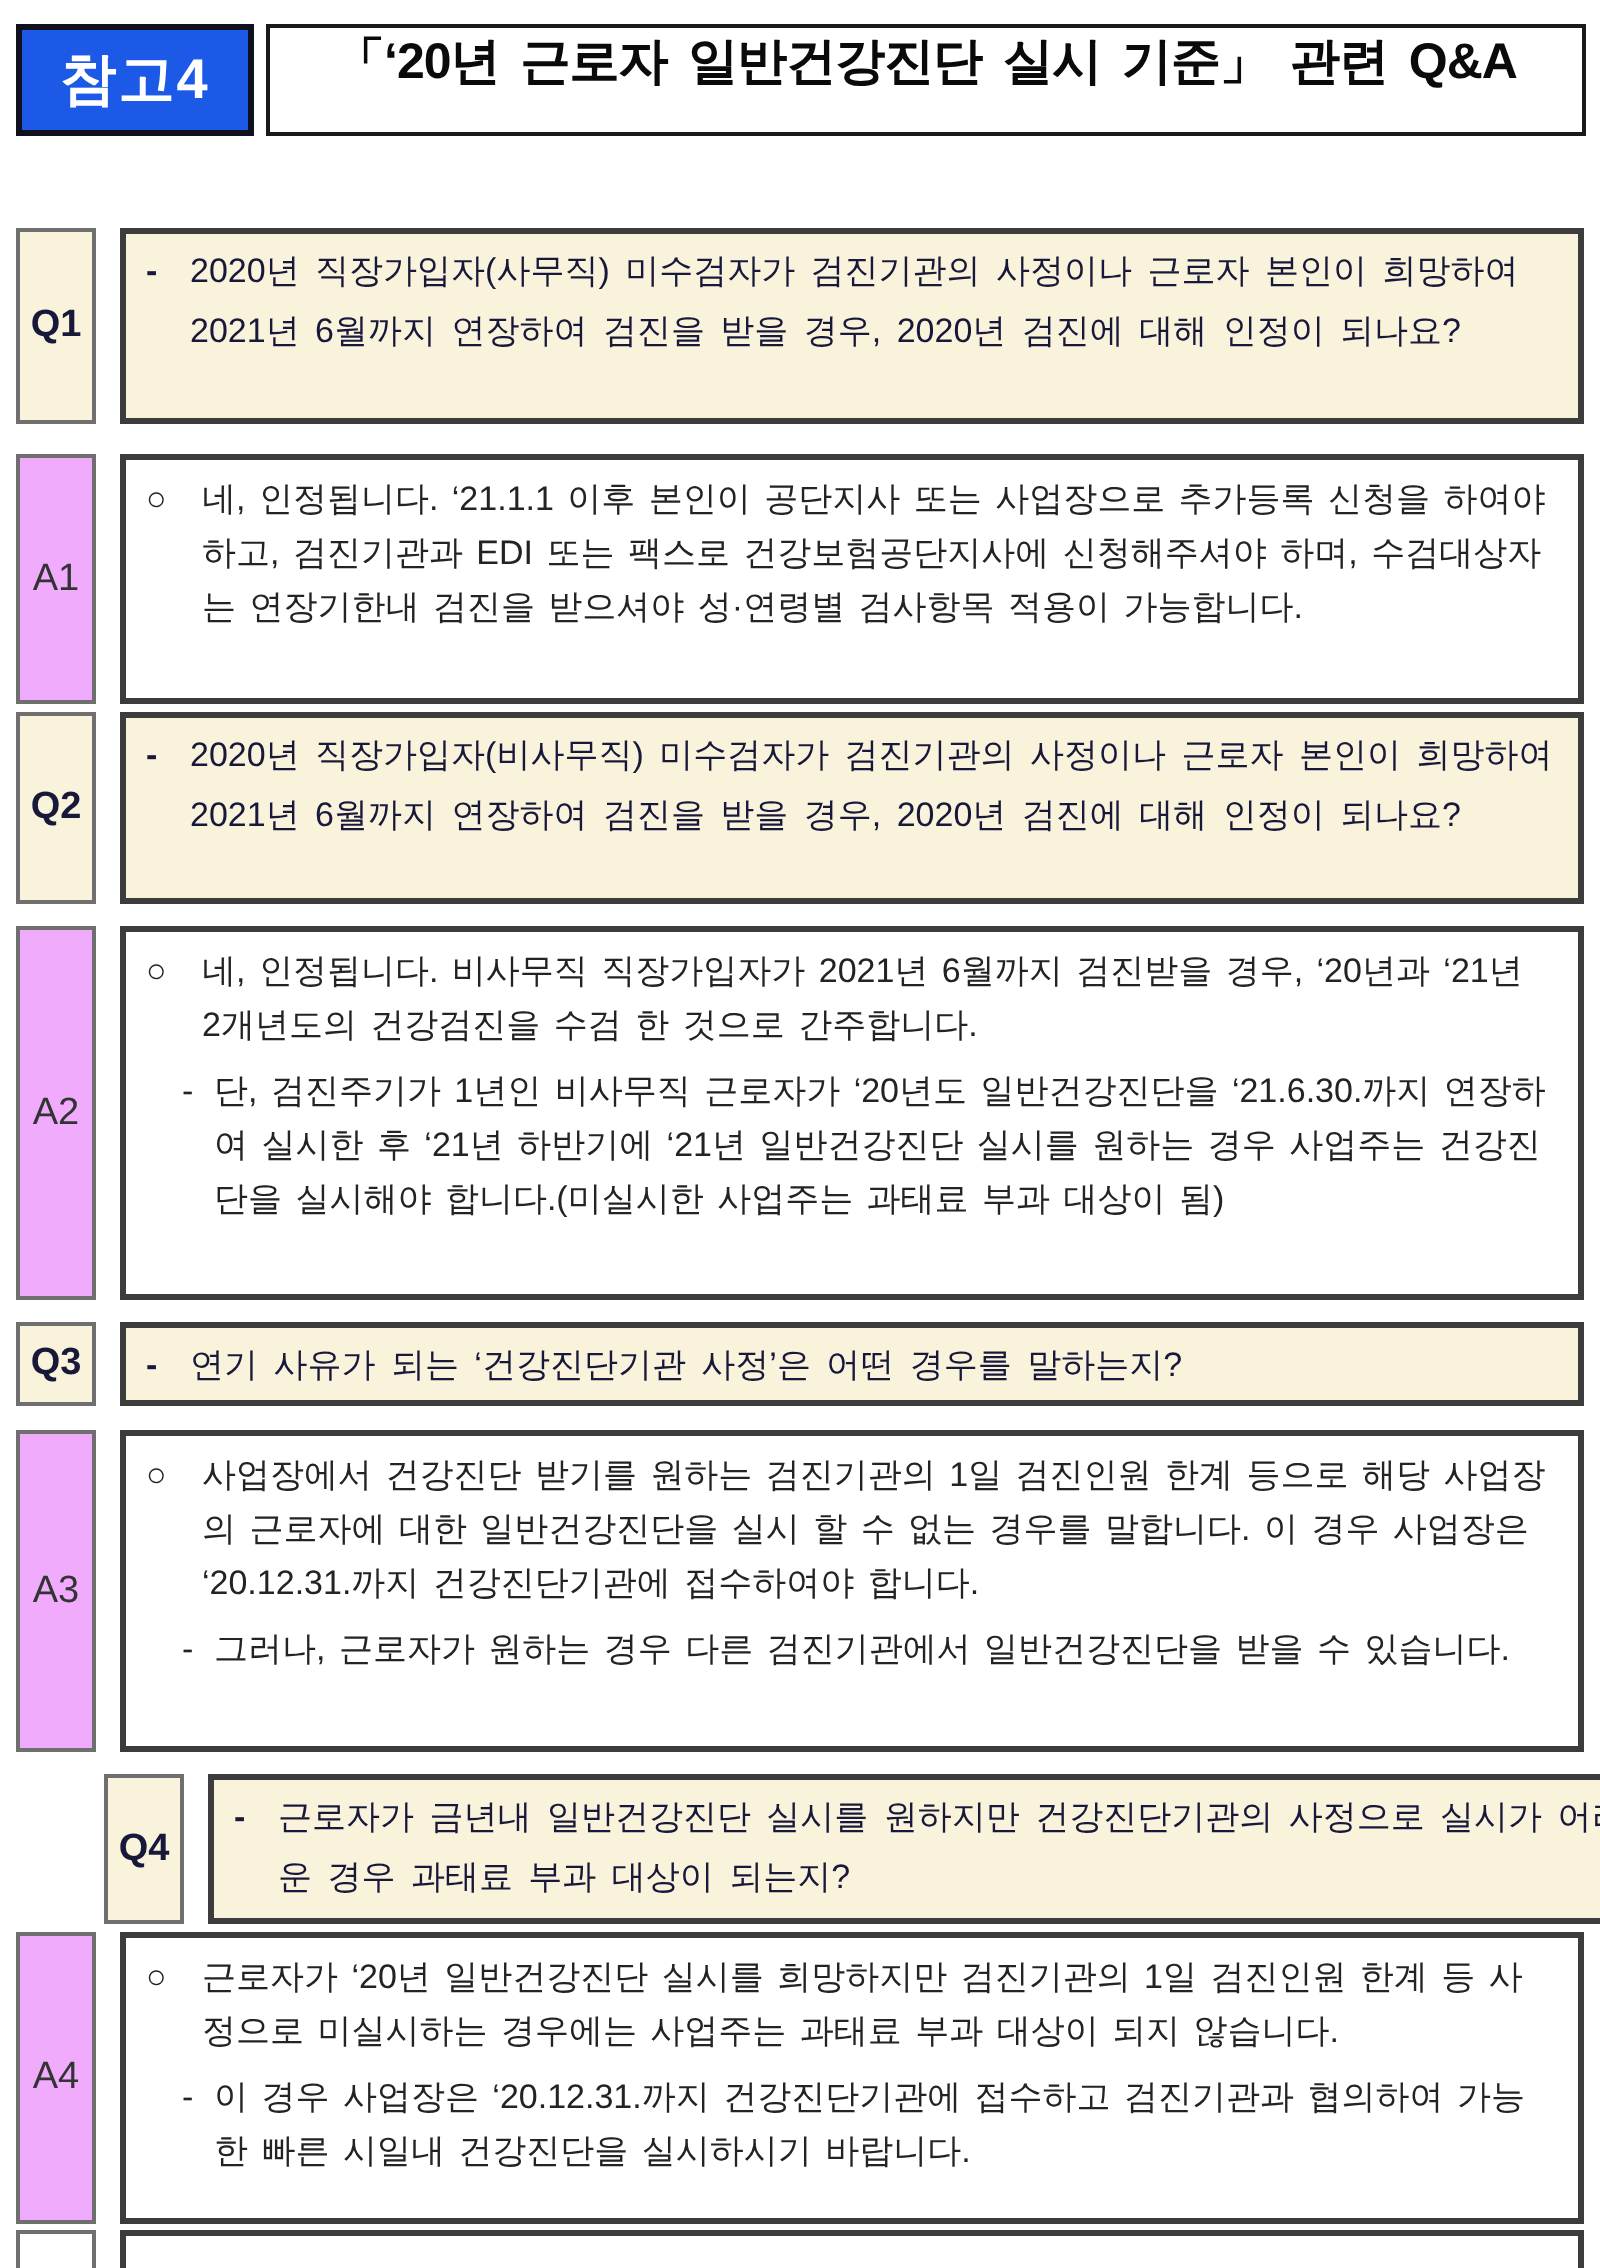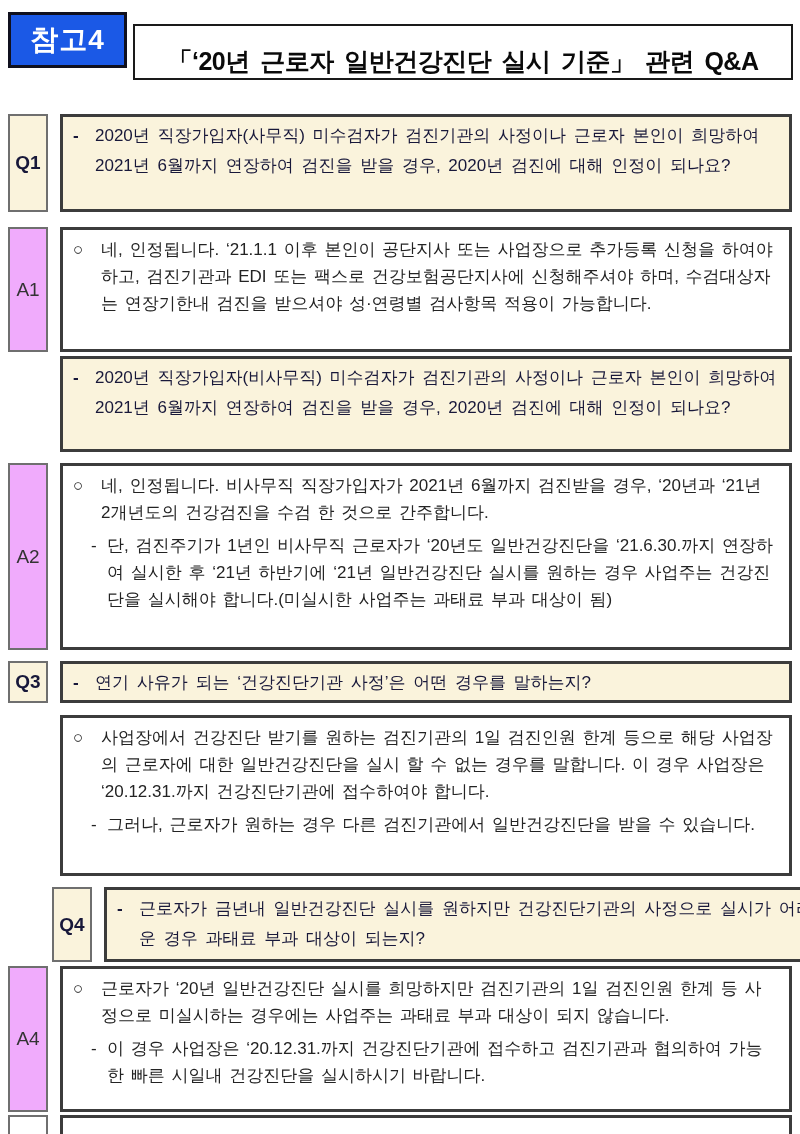--- a/index.html
+++ b/index.html
@@ -12,23 +12,23 @@
   }
 
   
   .badge {
     position:absolute; left:8px; top:12px; width:119px; height:56px;
     background:#1b59e6; border:3px solid #10101e;
     color:#ffffff; font-weight:bold; font-size:28px; letter-spacing:1px;
     display:flex; align-items:center; justify-content:center;
   }
   .title-box {
-    position:absolute; left:133px; top:24px; width:660px; height:56px;
+    position:absolute; left:133px; top:12px; width:660px; height:56px;
     background:#ffffff; border:2px solid #1a1a1a;
-    display:flex; align-items:flex-end; justify-content:center;
+    display:flex; align-items:flex-start; justify-content:center;
     font-weight:bold; font-size:25px; color:#0a0a0a; letter-spacing:-0.5px;
     word-spacing:4px; white-space:nowrap; overflow:hidden;
   }
 
   
   .row { position:absolute; left:0; width:800px; }
   .label-box {
     position:absolute; left:8px; top:0; height:100%; width:40px;
     border:2px solid #6f6f6f; background:#f0abfc;
     display:flex; align-items:center; justify-content:center;
@@ -96,20 +96,23 @@
           <span>A1</span>
         </div>
         <div class="content-box">
           <div class="para lead">
             <span class="marker">○</span>
             <div class="ptext"><span>네, 인정됩니다. </span><span class="b">‘21.1.1 이후 본인이 공단지사 또는 사업장으로 추가등록 신청</span><span>을 하여야 하고, </span><span class="b">검진기관과 EDI 또는 팩스로 건강보험공단지사에 신청</span><span>해주셔야 하며, 수검대상자는 </span><span class="b">연장기한내 검진을 받으셔야 성·연령별 검사항목 적용</span><span>이 가능합니다.</span></div>
           </div>
         </div>
       </div>
       <div class="row q" style="top: 356px; height: 96px;">
+        <div class="label-box">
+          <span>Q2</span>
+        </div>
         <div class="content-box">
           <div class="para">
             <span class="marker">-</span>
             <div class="ptext"><span class="b">2020년 직장가입자(비사무직) 미수검자가 검진기관의 사정이나 근로자 본인이 희망하여 2021년 6월까지 연장하여 검진을 받을 경우, 2020년 검진에 대해 인정이 되나요?</span></div>
           </div>
         </div>
       </div>
       <div class="row a" style="top: 463px; height: 187px;">
         <div class="label-box">
           <span>A2</span>
@@ -130,20 +133,23 @@
           <span>Q3</span>
         </div>
         <div class="content-box">
           <div class="para">
             <span class="marker">-</span>
             <div class="ptext"><span class="b">연기 사유가 되는 ‘건강진단기관 사정’은 어떤 경우를 말하는지?</span></div>
           </div>
         </div>
       </div>
       <div class="row a" style="top: 715px; height: 161px;">
+        <div class="label-box">
+          <span>A3</span>
+        </div>
         <div class="content-box">
           <div class="para lead">
             <span class="marker">○</span>
             <div class="ptext"><span>사업장에서 건강진단 받기를 원하는 </span><span class="b">검진기관의 1일 검진인원 한계 등으로 해당 사업장의 근로자에 대한 일반건강진단을 실시 할 수 없는 경우</span><span>를 말합니다. 이 </span><span class="b">경우 사업장은 ‘20.12.31.까지 건강진단기관에 접수</span><span>하여야 합니다.</span></div>
           </div>
           <div class="para sub">
             <span class="marker">-</span>
             <div class="ptext"><span>그러나, 근로자가 원하는 경우 다른 검진기관에서 일반건강진단을 받을 수 있습니다.</span></div>
           </div>
         </div>

